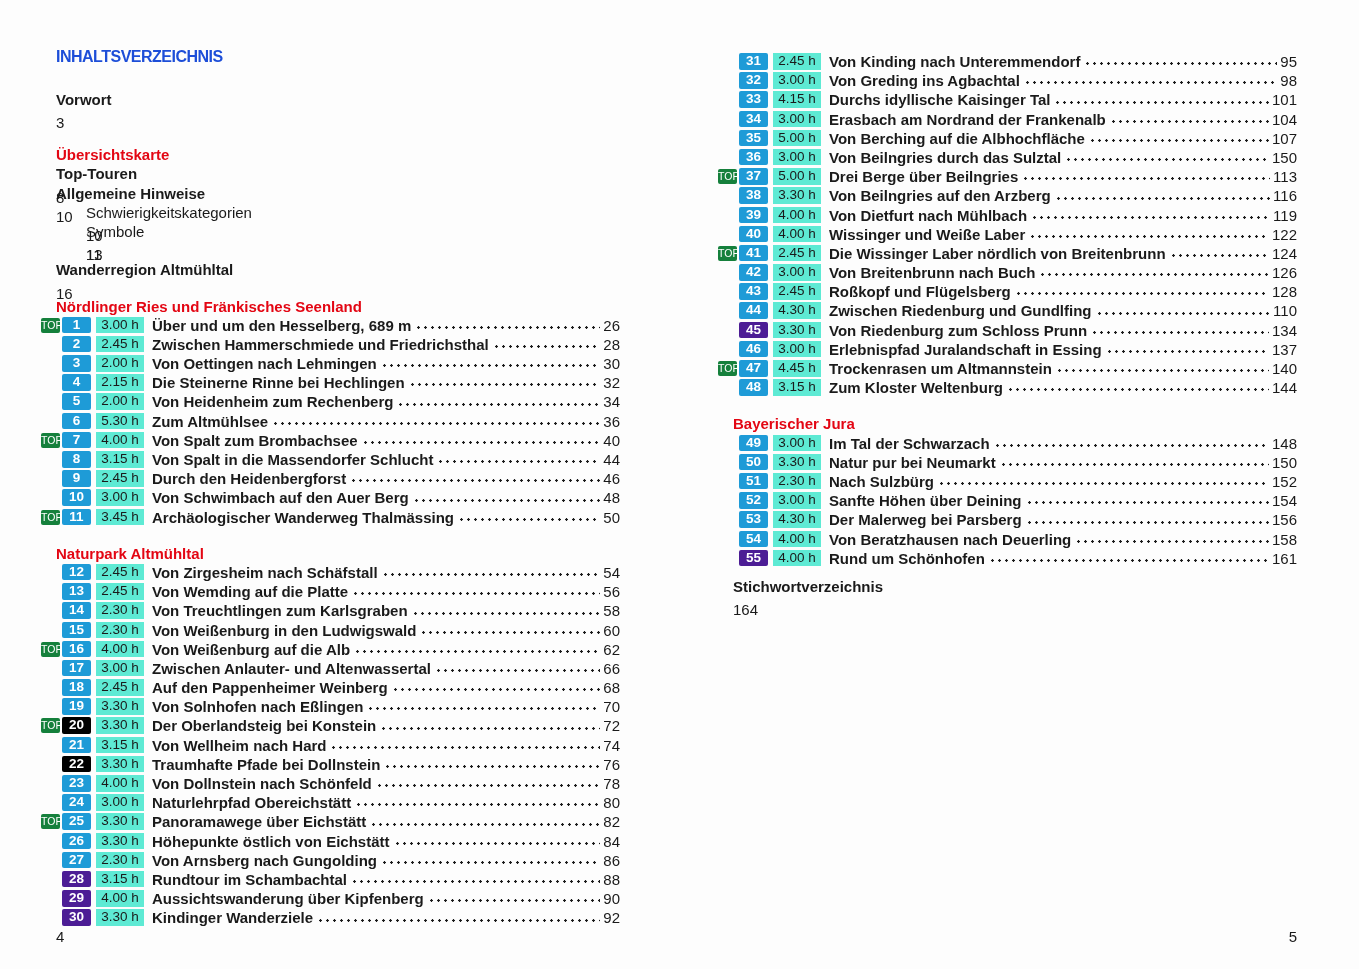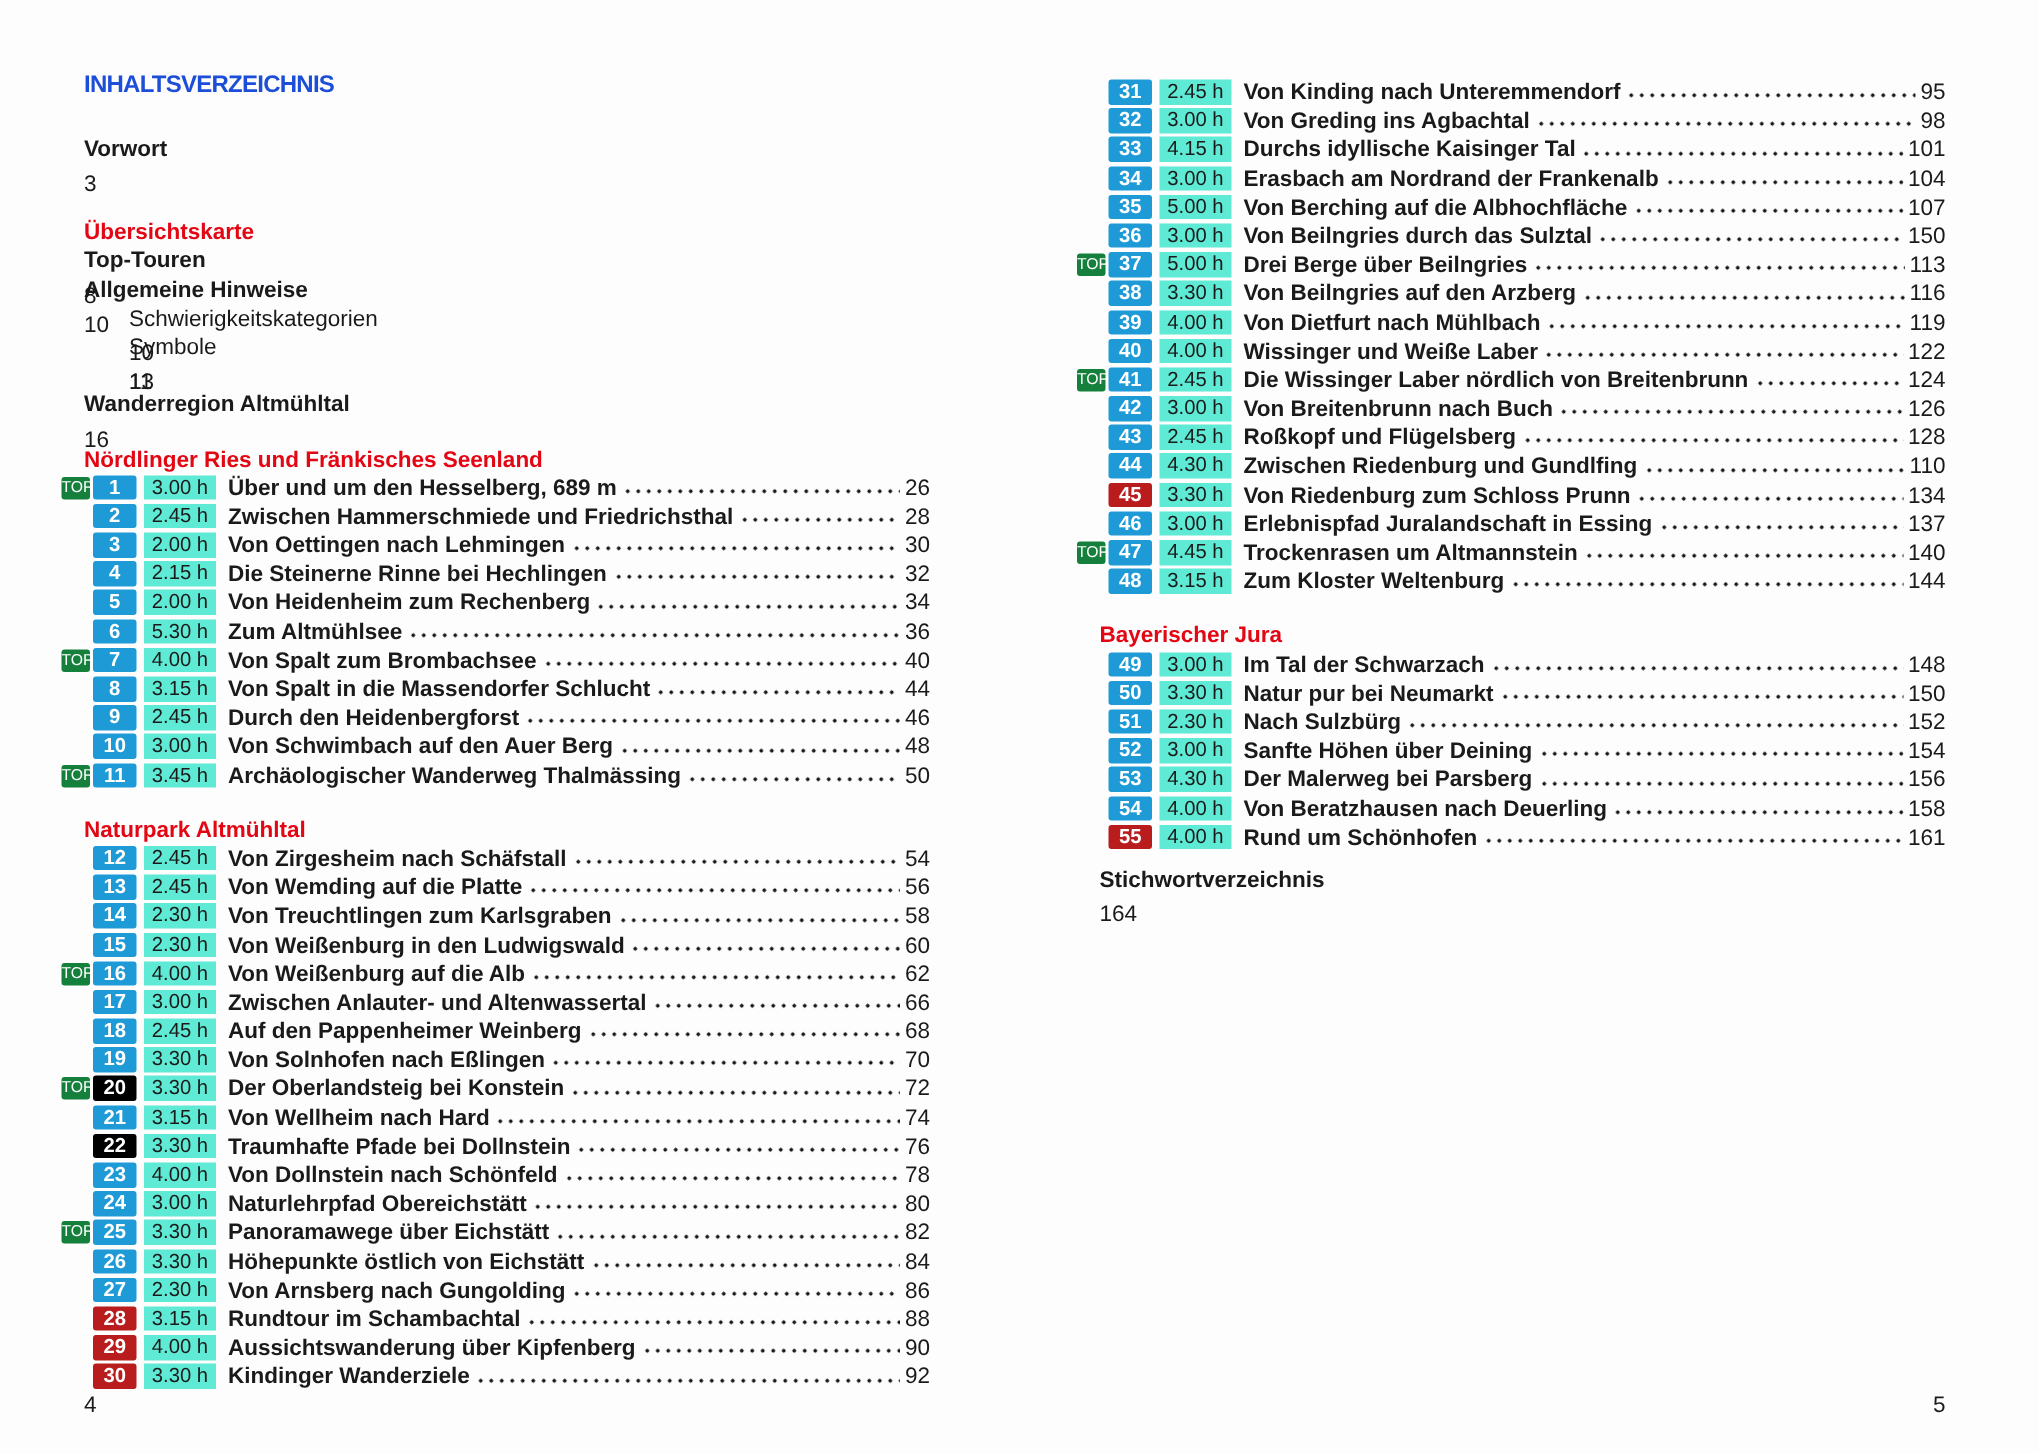--- a/index.html
+++ b/index.html
@@ -50,21 +50,21 @@
     text-align:center;border-radius:2px;margin-left:12px;
   }
   .topslot.top{background:#15803c;}
 
   .badge{
     flex:0 0 auto;width:29px;height:16.5px;margin-top:1px;
     border-radius:2px;color:#fff;font-weight:bold;
     font-size:13.5px;line-height:16.5px;text-align:center;
   }
   .badge.blue{background:#1e9bd7;}
-  .badge.red{background:#b91c1c;}
+  .badge.red{background:#4c1d95;}
   .badge.black{background:#000000;}
 
   .dur{
     flex:0 0 auto;width:48px;height:16.5px;margin:1px 8px 0 5px;
     background:#5eead4;font-size:13.5px;line-height:16.5px;
     text-align:center;white-space:nowrap;
   }
 
   .pagefoot{position:absolute;top:927px;font-size:15px;line-height:19px;}
   .pagefoot.left{left:56px;}

